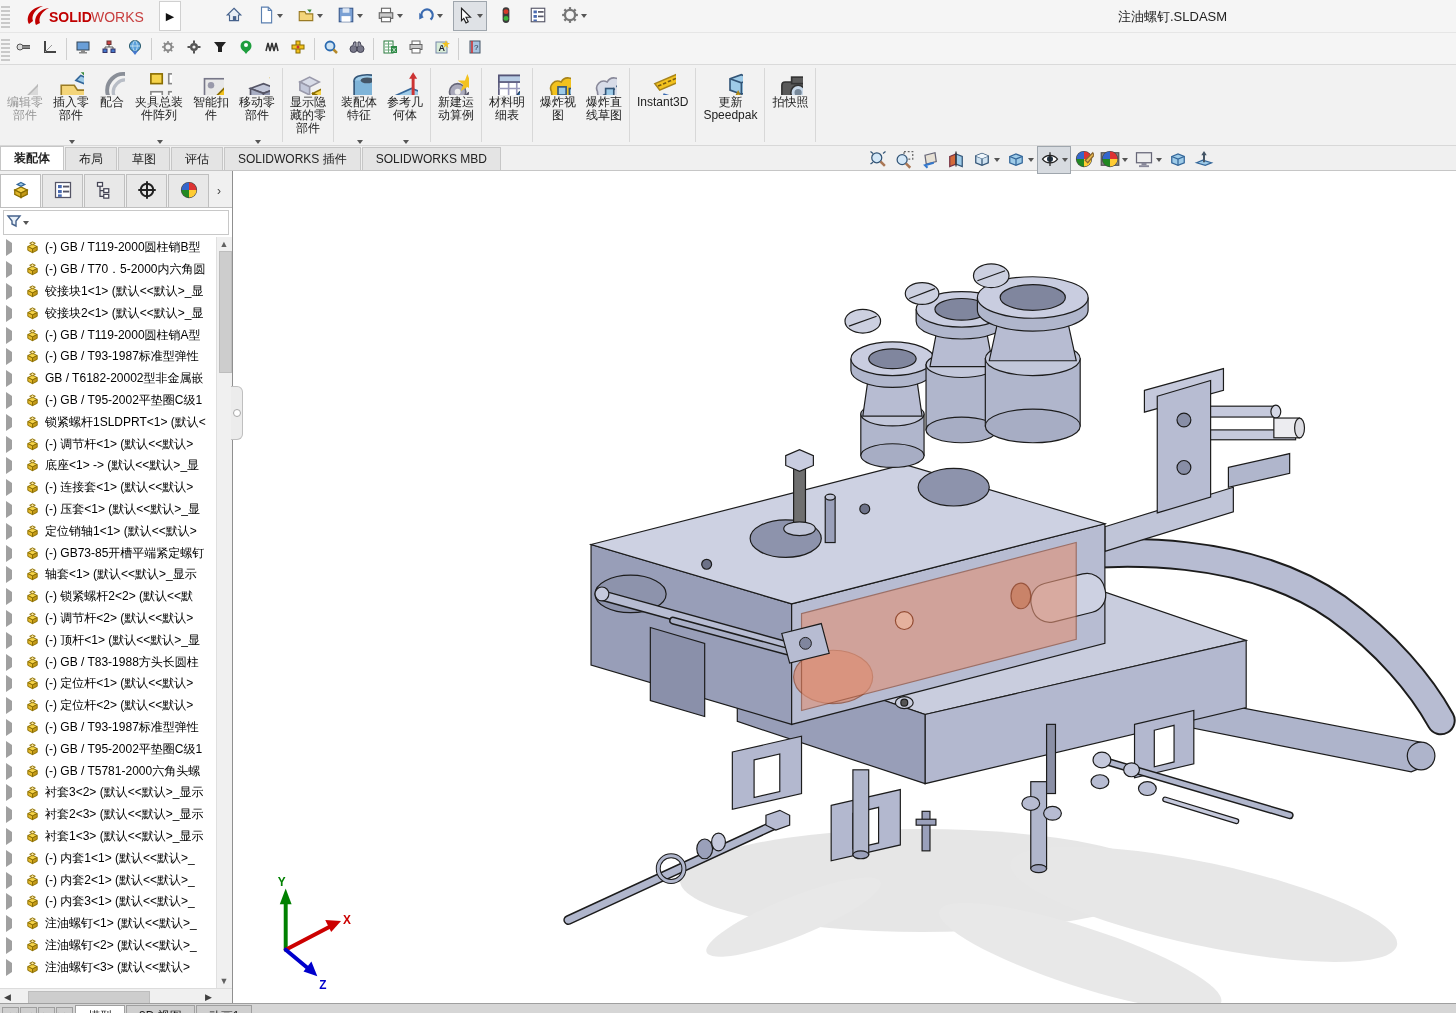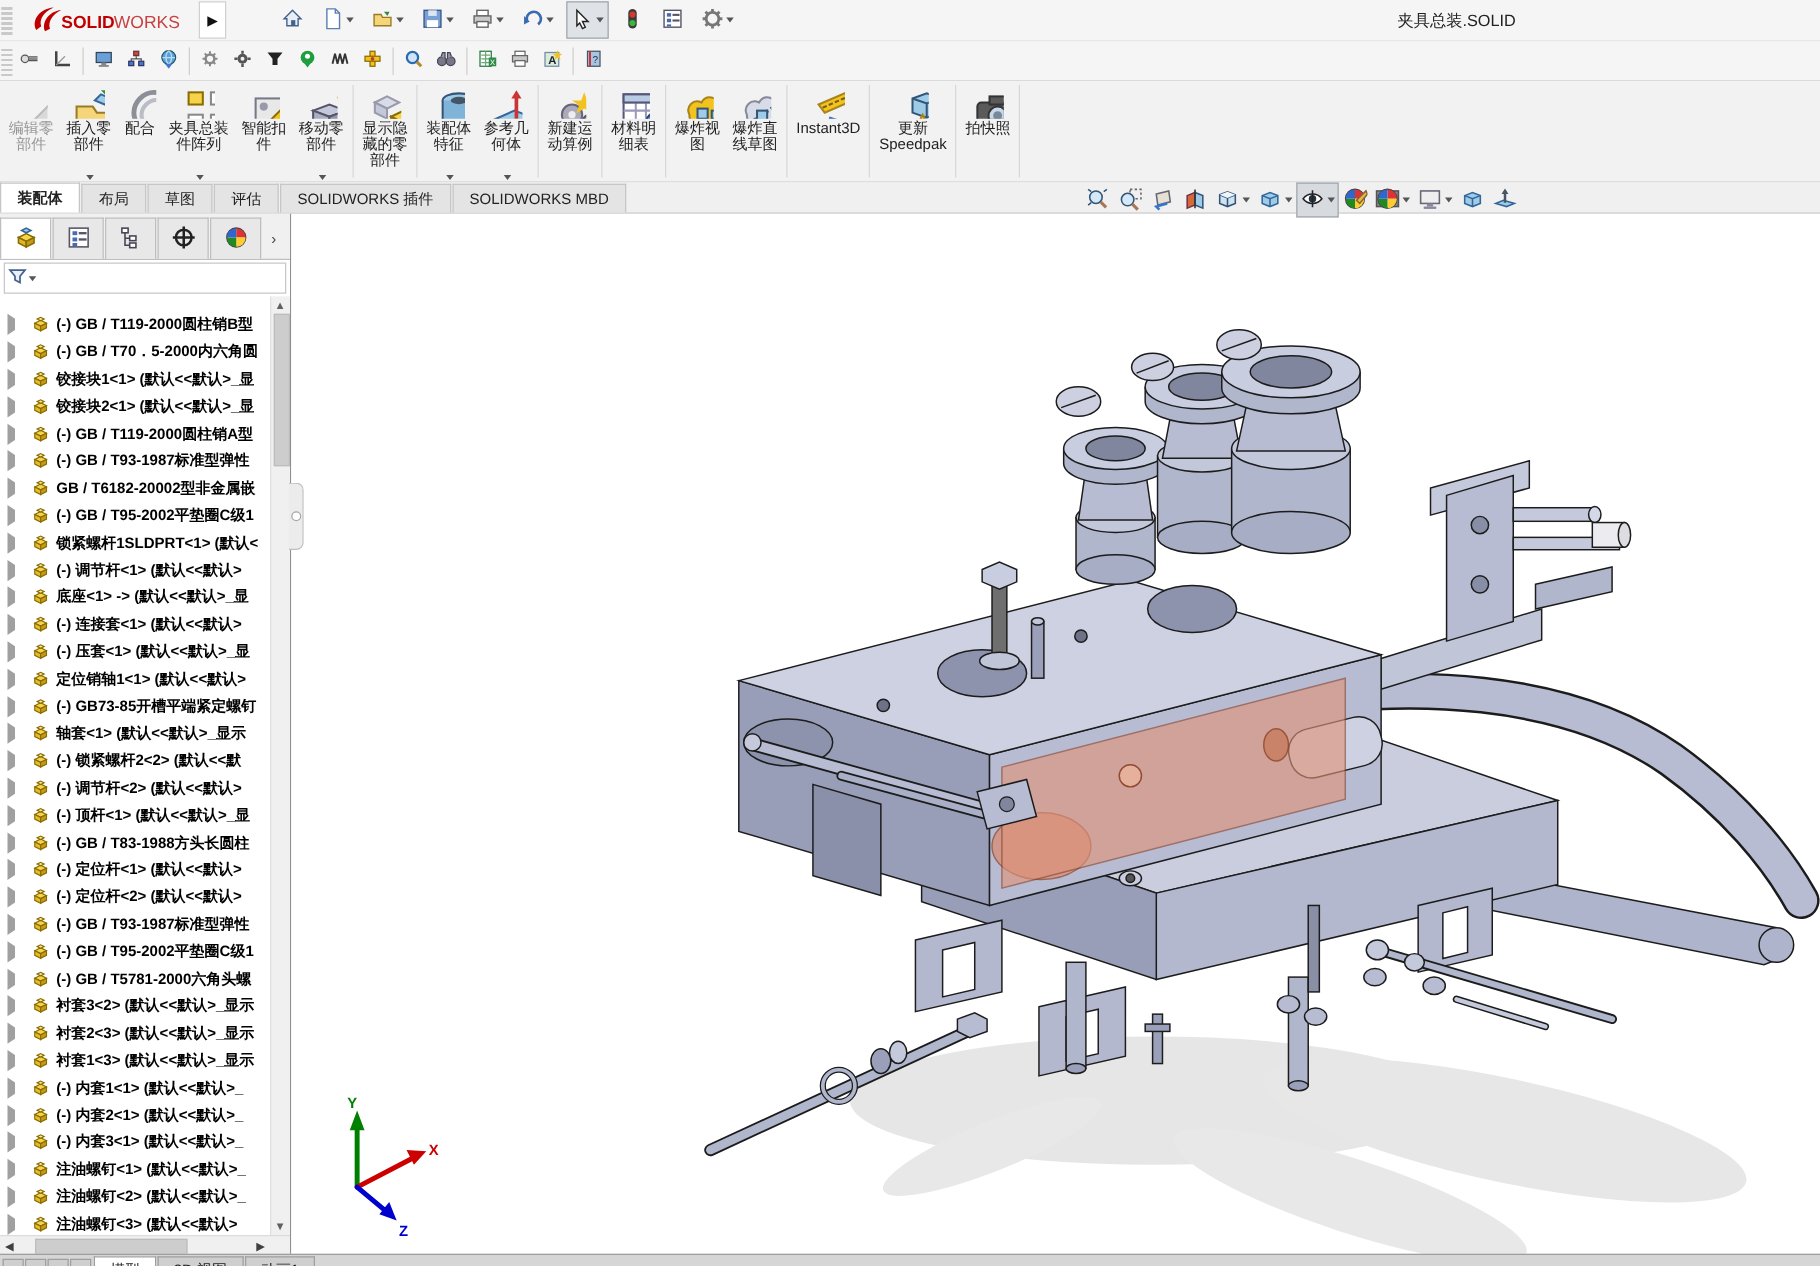--- a/index.html
+++ b/index.html
@@ -36,21 +36,21 @@
   .hbtn.pressed{background:#d7dbe0;border:1px solid #9fa6ad;}
   
   .main{display:flex;height:834px;position:relative;}
   .panel{width:232px;background:#fff;border-right:1px solid #8f8f8f;display:flex;flex-direction:column;position:relative;}
   .ptabs{height:33px;display:flex;align-items:stretch;background:#f0f0f0;border-bottom:1px solid #bfbfbf;padding-top:3px;}
   .ptab{width:39px;display:flex;align-items:center;justify-content:center;background:#e8e8e8;border:1px solid #bfbfbf;border-bottom:none;margin-right:1px;}
   .ptab.active{background:#fff;}
   .ptab-more{width:18px;display:flex;align-items:center;justify-content:center;color:#444;font-size:12px;}
   .filterrow{height:23px;margin:2px 3px;border:1px solid #c8c8c8;display:flex;align-items:center;padding-left:2px;background:#fff;}
   .tree{flex:1;position:relative;overflow:hidden;}
-  .treelist{position:absolute;left:0;top:12px;right:15px;font-weight:bold;}
+  .treelist{position:absolute;left:0;top:0;right:15px;}
   .trow{height:21.8px;display:flex;align-items:center;white-space:nowrap;overflow:hidden;}
   .texp{width:9px;height:9px;margin:0 3px 0 6px;flex:0 0 auto;
         border-left:6px solid #a0a0a0;border-top:4.5px solid transparent;border-bottom:4.5px solid transparent;}
   .ticon{flex:0 0 auto;margin-right:4px;display:flex;}
   .ttext{font-size:12px;color:#000;}
   .vscroll{position:absolute;right:0;top:0;bottom:0;width:15px;background:#f0f0f0;border-left:1px solid #e0e0e0;}
   .varrow{position:absolute;left:2px;width:10px;height:10px;color:#606060;font-size:9px;line-height:10px;text-align:center;}
   .vthumb{position:absolute;left:2px;width:11px;background:#cdcdcd;border:1px solid #bdbdbd;}
   .hscroll{height:16px;background:#f0f0f0;border-top:1px solid #dcdcdc;position:relative;}
   .hthumb{position:absolute;left:28px;top:2px;width:120px;height:11px;background:#cdcdcd;border:1px solid #bdbdbd;}
@@ -156,21 +156,21 @@
               <line x1="12.5" y1="8" x2="15" y2="8"></line>
               <line x1="3" y1="3" x2="4.8" y2="4.8"></line>
               <line x1="11.2" y1="11.2" x2="13" y2="13"></line>
               <line x1="13" y1="3" x2="11.2" y2="4.8"></line>
               <line x1="3" y1="13" x2="4.8" y2="11.2"></line>
             </g>
           </svg></span>
         <span class="caret"></span>
       </div>
     </div>
-  <div class="doc-title">夹具总装.SOLID</div>
+  <div class="doc-title">注油螺钉.SLDASM</div>
 </div>
 
 <div class="toolbar2">
   <div class="grip"></div>
   <div id="toolbar2-icons" style="display:flex;align-items:center;">
       <div class="t2btn">
         <span><svg width="16" height="16" viewBox="0 0 16 16">
             <circle cx="4" cy="8" r="3" fill="#ddd" stroke="#555"></circle>
             <path d="M7 6.5 H14 M7 9.5 H14" stroke="#555"></path>
             <path d="M7 8 H14" stroke="#888" stroke-width="2"></path>

